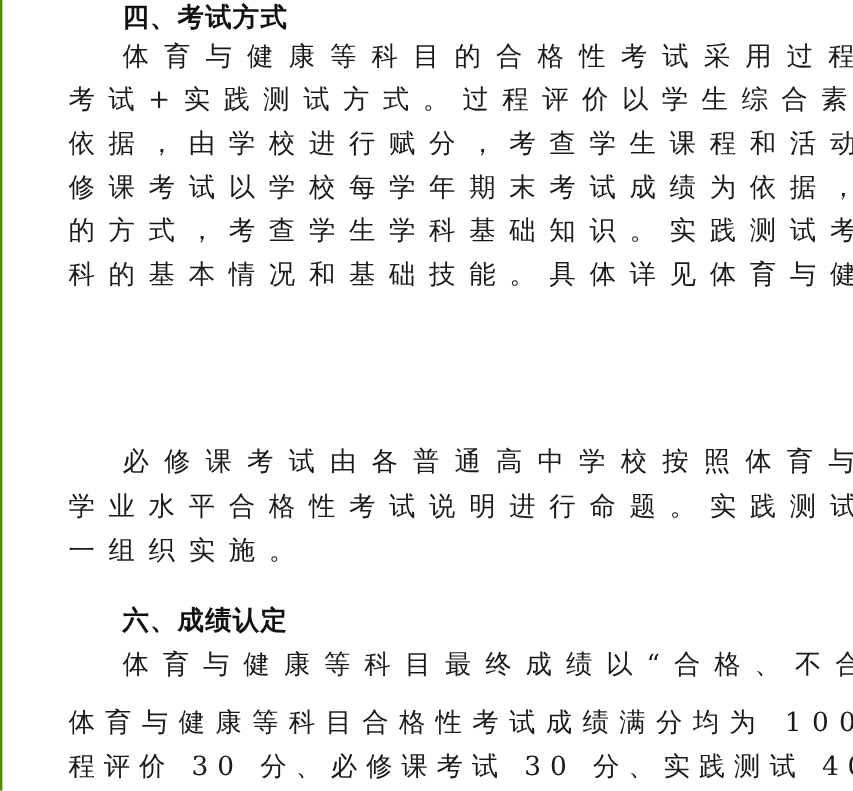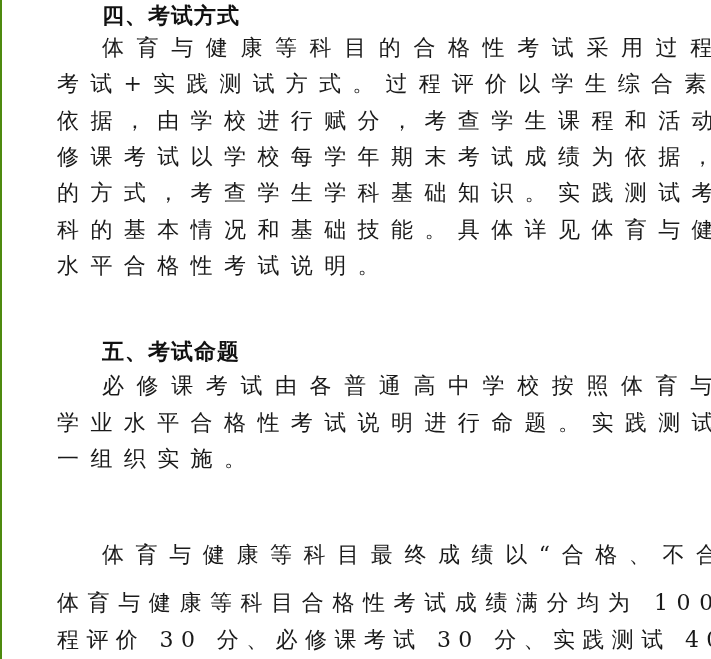--- a/index.html
+++ b/index.html
@@ -57,24 +57,23 @@
 
 <div class="page">
 
   <div class="heading" style="top:-2px;">四、考试方式</div>
   <div class="line indent" style="top:30px; letter-spacing:12.6px;">体育与健康等科目的合格性考试采用过程评价+必修课</div>
   <div class="line" style="top:66px; letter-spacing:11.2px;">考试+实践测试方式。过程评价以学生综合素质评价情况为</div>
   <div class="line" style="top:103px; letter-spacing:11.4px;">依据，由学校进行赋分，考查学生课程和活动参与情况。必</div>
   <div class="line" style="top:139px; letter-spacing:11.4px;">修课考试以学校每学年期末考试成绩为依据，采取笔答试卷</div>
   <div class="line" style="top:175px; letter-spacing:11.4px;">的方式，考查学生学科基础知识。实践测试考查学生相关学</div>
   <div class="line" style="top:212px; letter-spacing:11.4px;">科的基本情况和基础技能。具体详见体育与健康等科目学业</div>
-  <div class="line" style="top:248px; letter-spacing:11.4px;">水平合格性考试说明。</div>
 
-  <div class="heading" style="top:334px;">五、考试命题</div>
   <div class="line indent" style="top:368px; letter-spacing:12.6px;">必修课考试由各普通高中学校按照体育与健康等科目</div>
   <div class="line" style="top:405px; letter-spacing:11.4px;">学业水平合格性考试说明进行命题。实践测试由市教育局统</div>
   <div class="line" style="top:441px; letter-spacing:11.4px;font-family:Liberation Serif, serif;">一组织实施。</div>
 
+  <div class="heading" style="top:500px;">六、成绩认定</div>
   <div class="line indent" style="top:537px; letter-spacing:11.6px;">体育与健康等科目最终成绩以“合格、不合格”呈现。</div>
   <div class="line" style="top:585px; letter-spacing:8.6px;">体育与健康等科目合格性考试成绩满分均为 100 分，其中过</div>
   <div class="line" style="top:622px; letter-spacing:7.4px;">程评价 30 分、必修课考试 30 分、实践测试 40 分（也可结</div>
 
 </div>
 
 </body></html>

